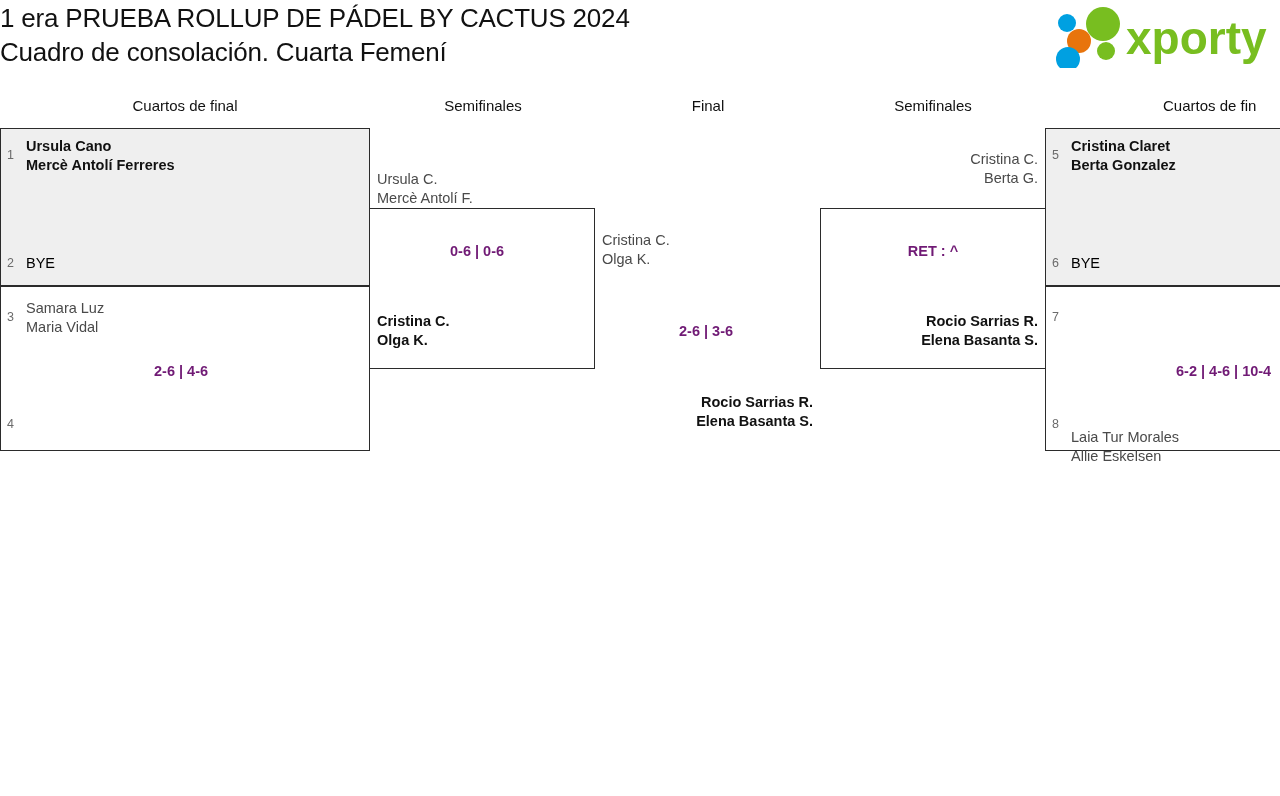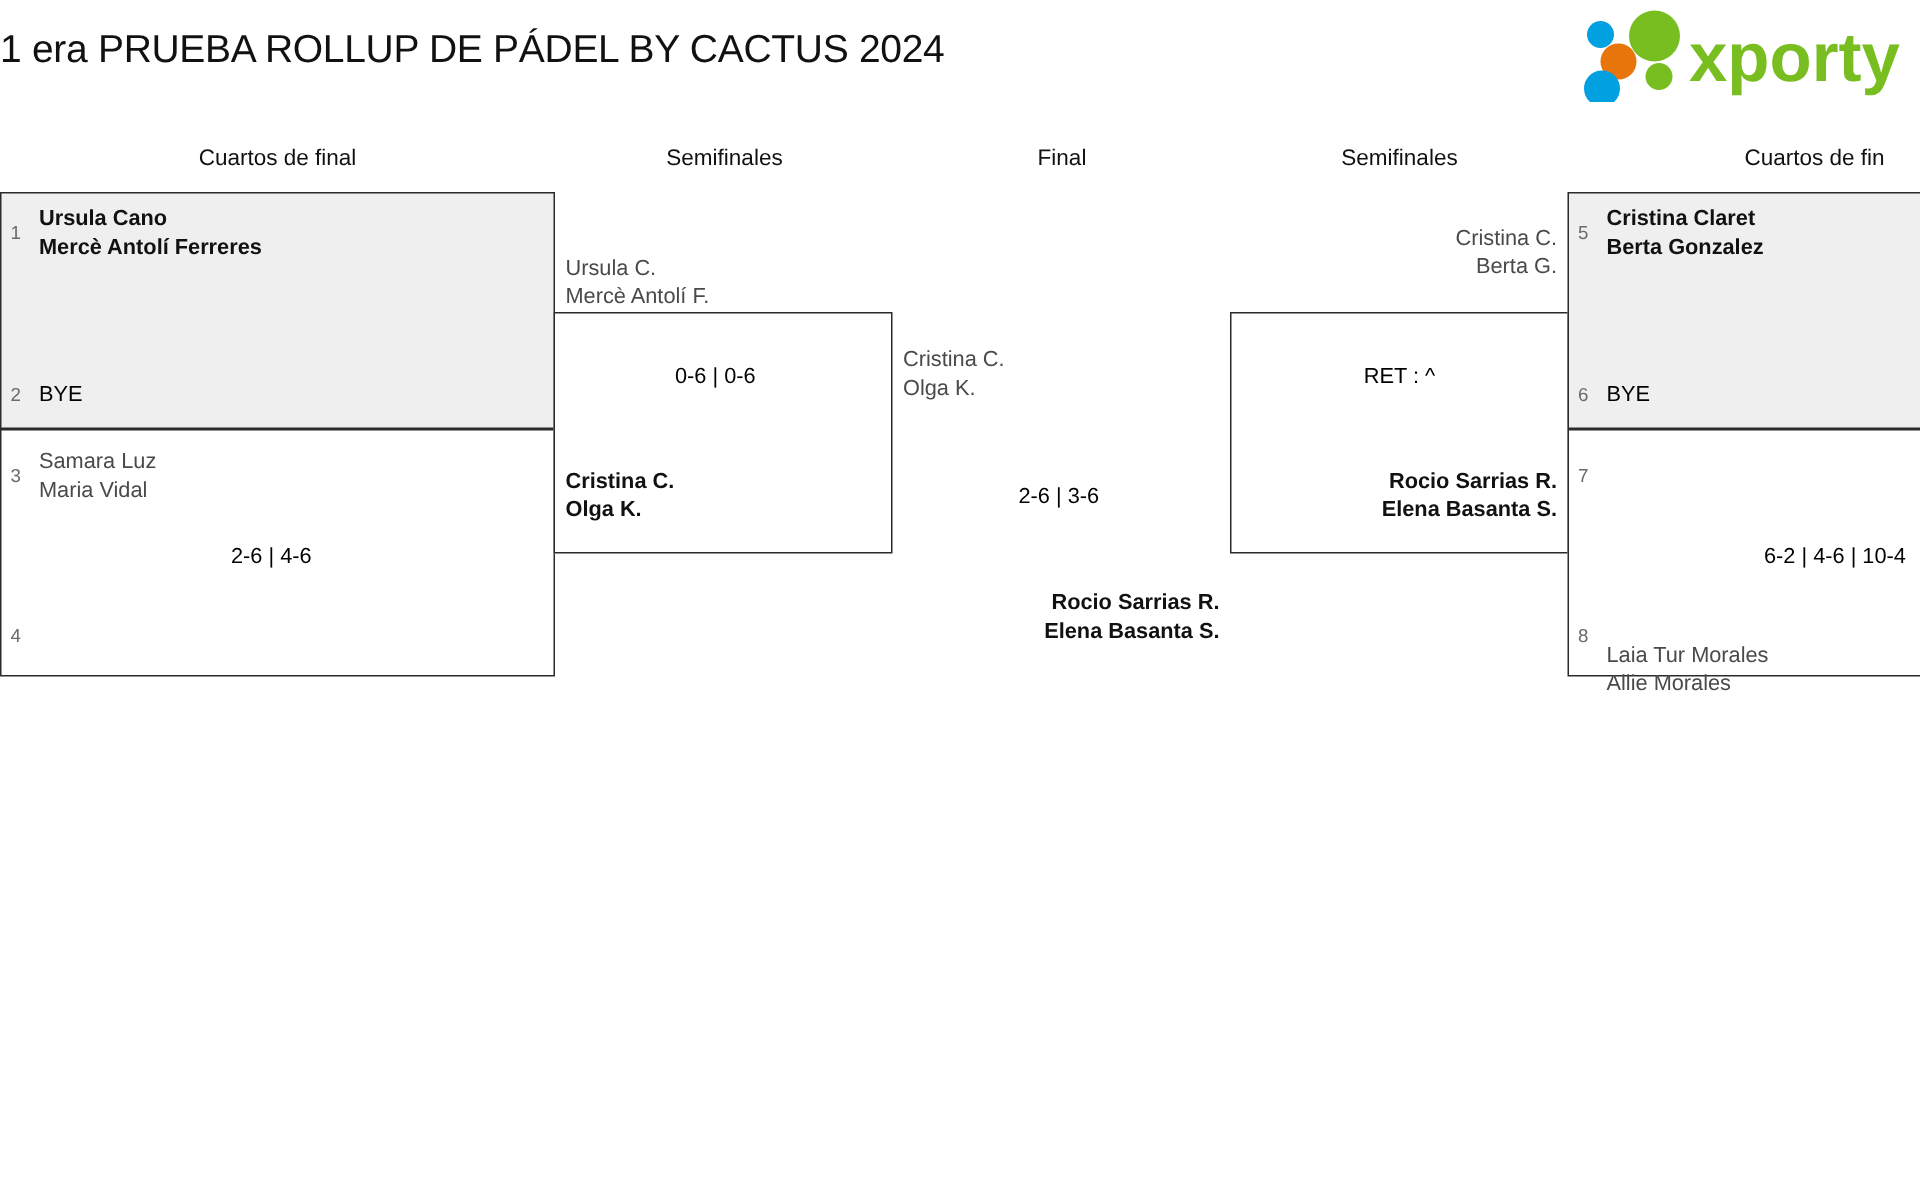--- a/index.html
+++ b/index.html
@@ -13,21 +13,21 @@
     color:#111111;
   }
   .page{position:relative;width:1280px;height:796px;overflow:hidden;}
 
   
   .title-block{position:absolute;left:0;top:0;width:820px;}
   .title-line{
     font-size:26px;line-height:31px;font-weight:400;color:#111111;
     white-space:nowrap;letter-spacing:-0.2px;
   }
-  .title-line.l1{padding-top:17px;}
+  .title-line.l1{padding-top:3px;}
   .title-line.l2{padding-top:3px;}
 
   .logo{position:absolute;left:1048px;top:6px;width:226px;height:62px;}
   .logo svg{display:block;}
 
   
   .round-header{
     position:absolute;top:97px;
     font-size:15px;font-weight:400;color:#111111;
     white-space:nowrap;
@@ -58,31 +58,32 @@
   .align-c{text-align:center;}
 
   .seed{
     position:absolute;
     font-size:12.5px;color:#6b6b6b;font-weight:400;
     line-height:14px;white-space:nowrap;
   }
 
   .score{
     position:absolute;
-    font-size:14.5px;color:#000000;font-weight:400;
+    font-size:14.5px;color:#701a75;font-weight:700;
     white-space:nowrap;line-height:18px;
   }
 </style>
 </head>
 <body>
 
 <div class="page">
 
   <div class="title-block">
     <div class="title-line l1">1 era PRUEBA ROLLUP DE PÁDEL BY CACTUS 2024</div>
+    <div class="title-line l2">Cuadro de consolación. Cuarta Femení</div>
   </div>
 
   <div class="logo">
     <svg width="226" height="62" viewBox="0 0 226 62" xmlns="http://www.w3.org/2000/svg">
       <circle cx="19" cy="17" r="9" fill="#00a0e1"></circle>
       <circle cx="55" cy="18" r="17" fill="#78be20"></circle>
       <circle cx="31" cy="35" r="12" fill="#e8740c"></circle>
       <circle cx="58" cy="45" r="9" fill="#78be20"></circle>
       <circle cx="20" cy="53" r="12" fill="#00a0e1"></circle>
       <text x="78" y="48" font-family="Liberation Sans, sans-serif" font-size="46" font-weight="700" fill="#78be20">xporty</text>
@@ -157,16 +158,16 @@
   <div class="txt bye" style="left:1071px;top:254px;">
     <span class="ln">BYE</span>
   </div>
 
   <div class="box" style="left:1045px;top:286px;width:370px;height:165px;"></div>
   <div class="seed" style="left:1052px;top:310px;">7</div>
   <div class="score" style="left:1176px;top:362px;">6-2 | 4-6 | 10-4</div>
   <div class="seed" style="left:1052px;top:417px;">8</div>
   <div class="txt loser" style="left:1071px;top:388px;margin-top:40px;">
     <span class="ln">Laia Tur Morales</span>
-    <span class="ln">Allie Morales</span>
+    <span class="ln">Allie Eskelsen</span>
   </div>
 
 </div>
 
 </body></html>

